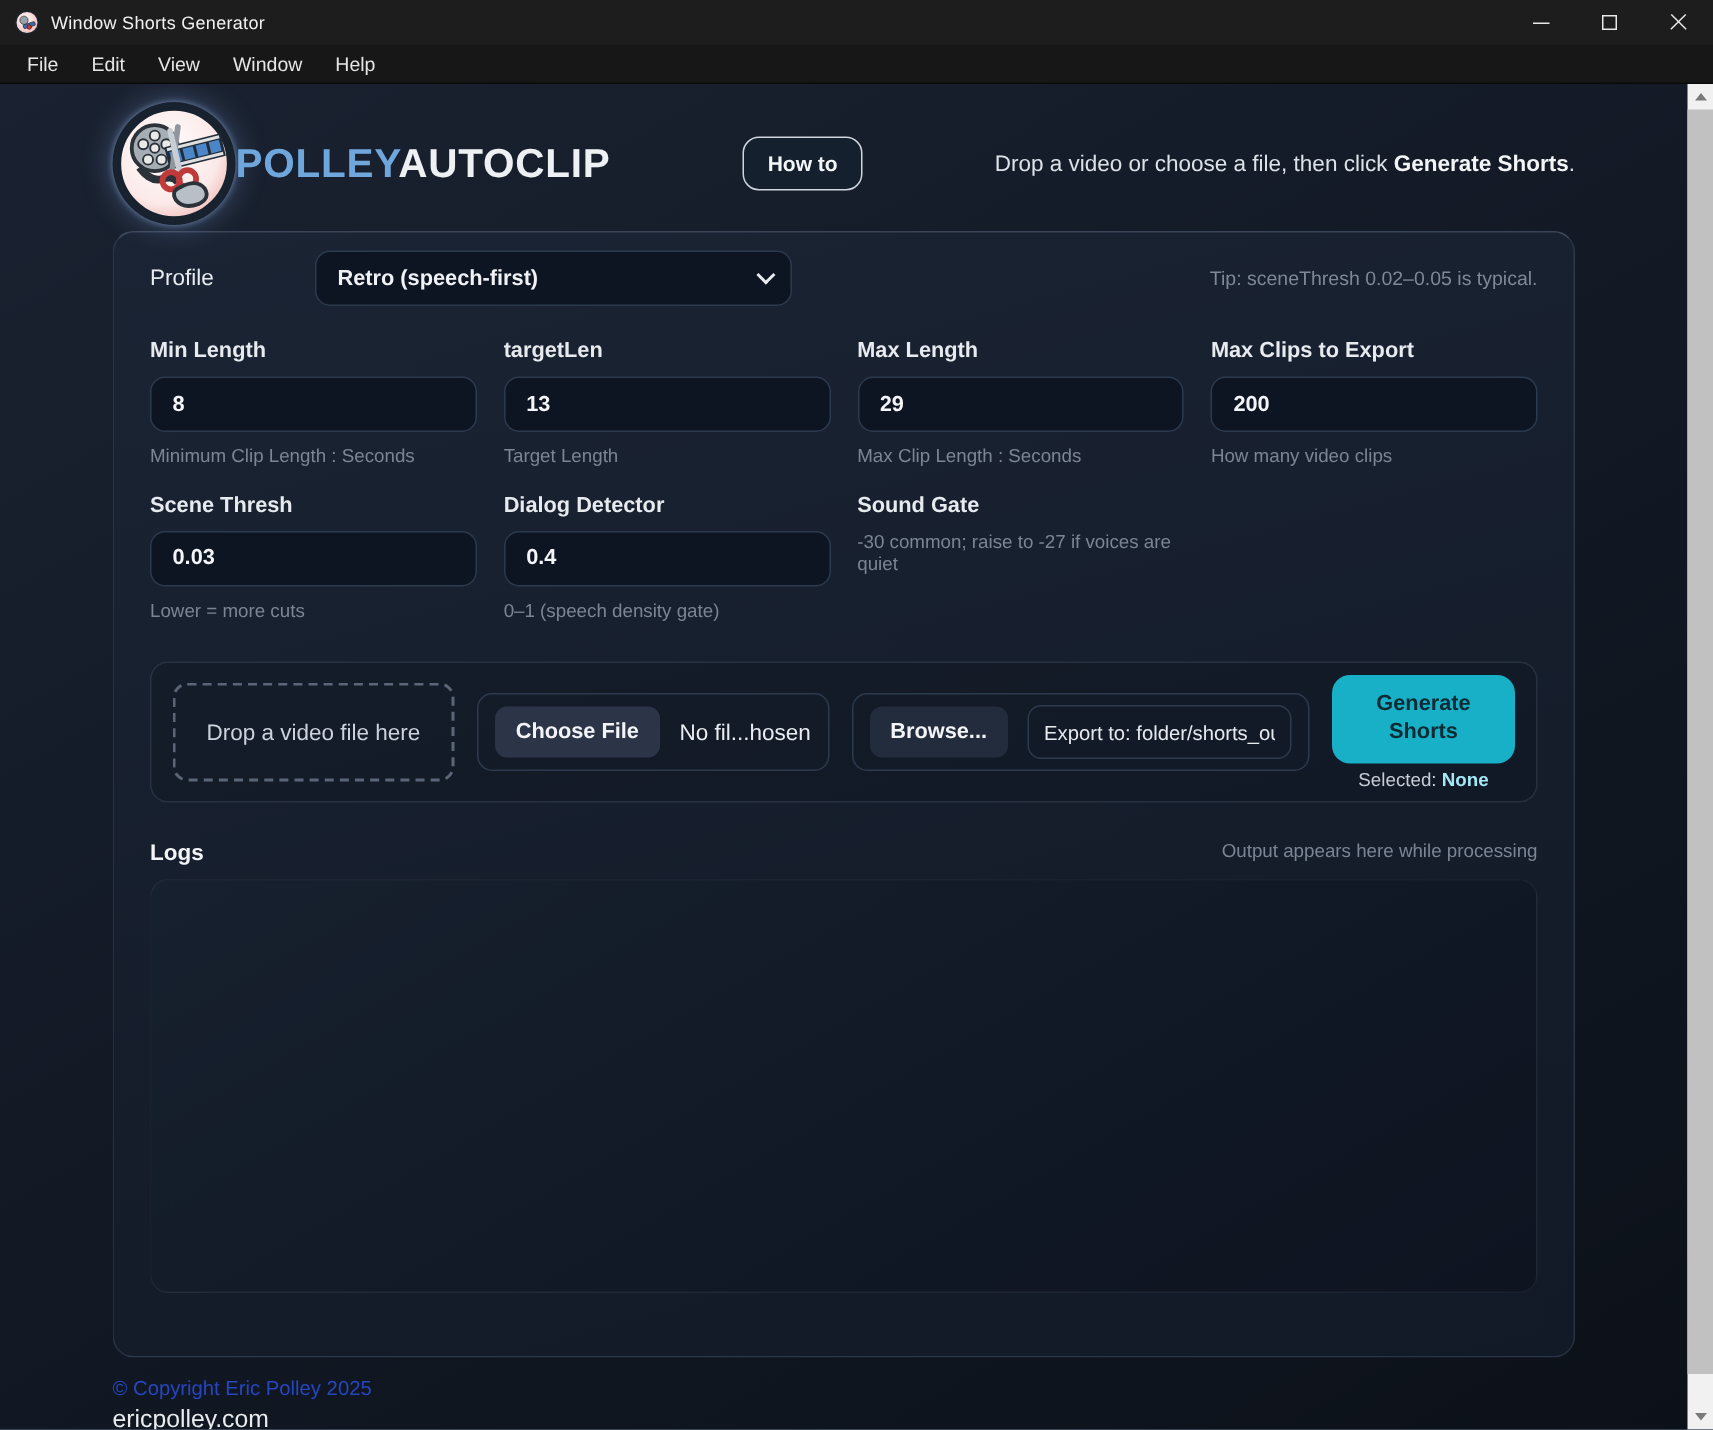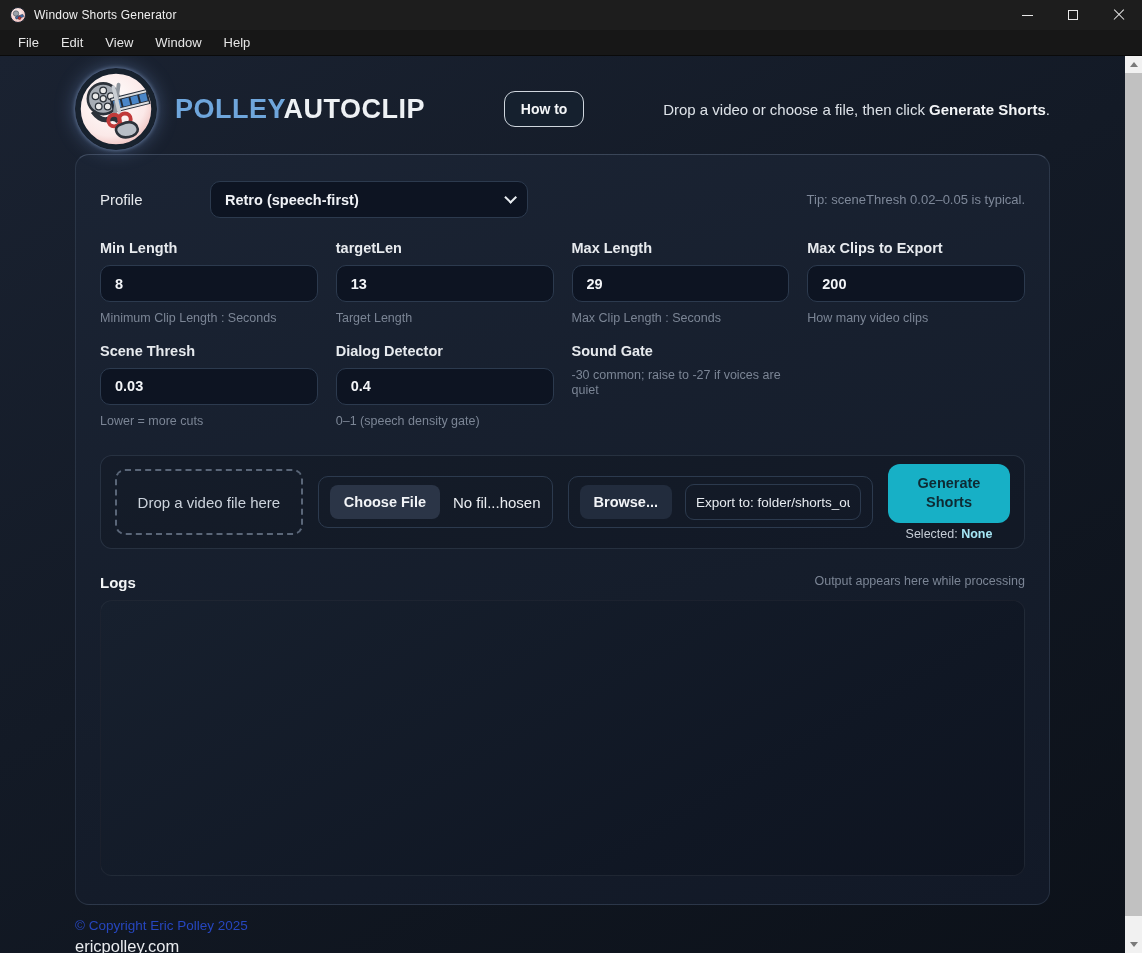--- a/index.html
+++ b/index.html
@@ -24,30 +24,30 @@
   .menu-item { color:#e6e6e6; font-size:13px; padding:3px 10px; border-radius:3px; }
 
   
   .main-wrap { flex:1 1 auto; display:flex; min-height:0; }
   .main { flex:1 1 auto; background:linear-gradient(150deg,#1a2231 0%,#131a26 45%,#0c1119 100%); padding:12px 75px 0 75px; overflow:hidden; }
 
   
   .header { display:flex; align-items:center; }
   .logo-badge { width:82px; height:82px; border-radius:50%; flex:0 0 auto;
     box-shadow:0 0 20px rgba(150,190,255,.35), 0 0 4px rgba(180,210,255,.5); }
-  .brand { margin-left:18px; font-size:27px; letter-spacing:.5px; white-space:nowrap; }
+  .brand { font-size:27px; letter-spacing:.5px; white-space:nowrap; }
   .brand .b1 { color:#6fa6dc; font-weight:700; }
   .brand .b2 { color:#eef1f4; font-weight:700; }
   .howto-btn { margin:0 auto; background:#15202e; border:1px solid #cfd6de; border-radius:11px;
     color:#f4f6f8; font-size:14px; font-weight:700; padding:9px 16px; cursor:pointer; }
   .instruction { color:#dde2e8; font-size:15px; white-space:nowrap; }
   .instruction b { color:#f2f4f6; }
 
   
-  .card { margin-top:4px; width:975px; height:751px; border-radius:14px; padding:26px 24px;
+  .card { margin-top:4px; width:975px; height:751px; border-radius:14px; padding:12px 24px;
     background:linear-gradient(165deg,#1b2434 0%,#151d2b 60%,#121927 100%);
     border:1px solid rgba(130,150,180,.18); border-top-color:rgba(160,180,210,.28); }
 
   .profile-row { display:flex; align-items:center; }
   .profile-label { color:#e7eaee; font-size:15px; width:110px; }
   .select { width:318px; height:37px; background:#0d1422; border:1px solid #2c3a4e; border-radius:10px;
     display:flex; align-items:center; padding:0 14px; color:#f0f2f6; font-size:14.5px; font-weight:700; cursor:pointer; }
   .select .chev { margin-left:auto; width:9px; height:9px; border-right:2.5px solid #e8ecf0; border-bottom:2.5px solid #e8ecf0; transform:rotate(45deg) translateY(-3px); }
   .tip { margin-left:auto; color:#7e8899; font-size:13px; }
 

